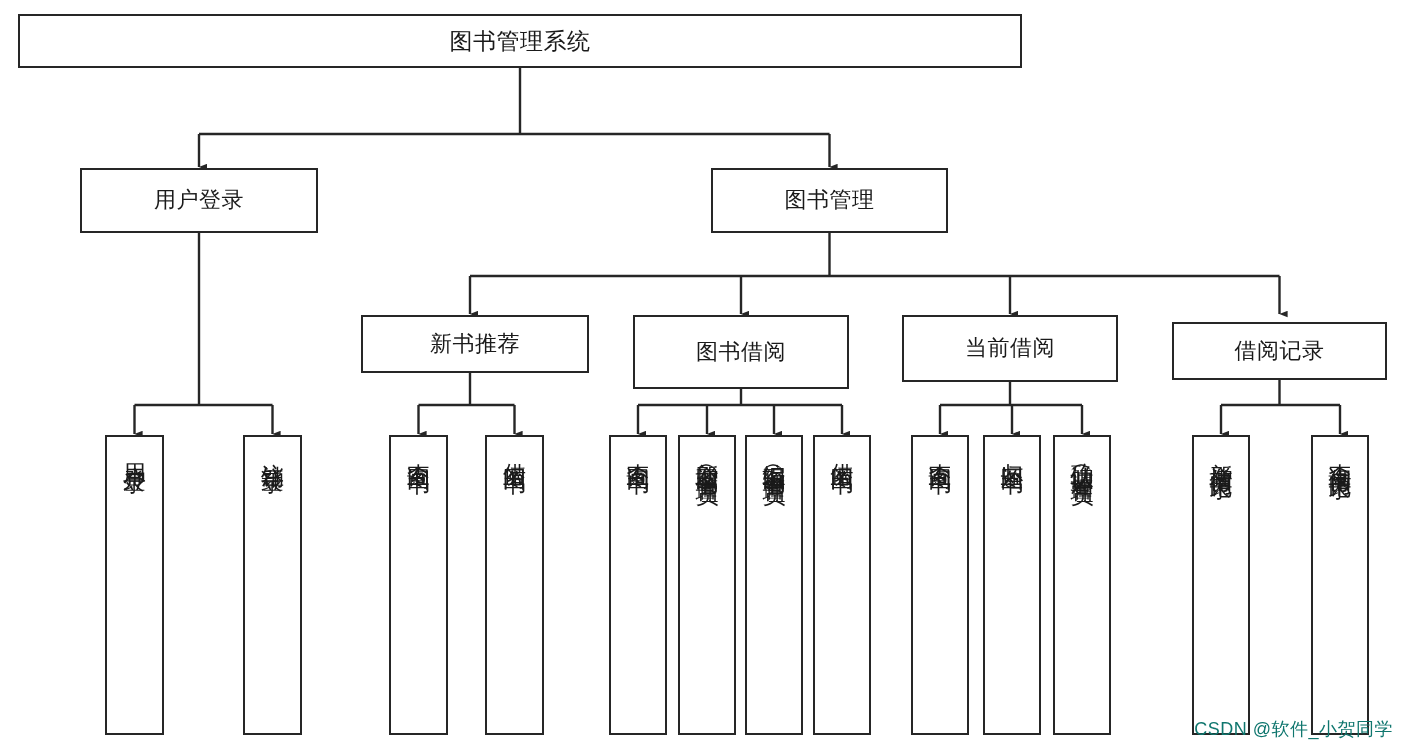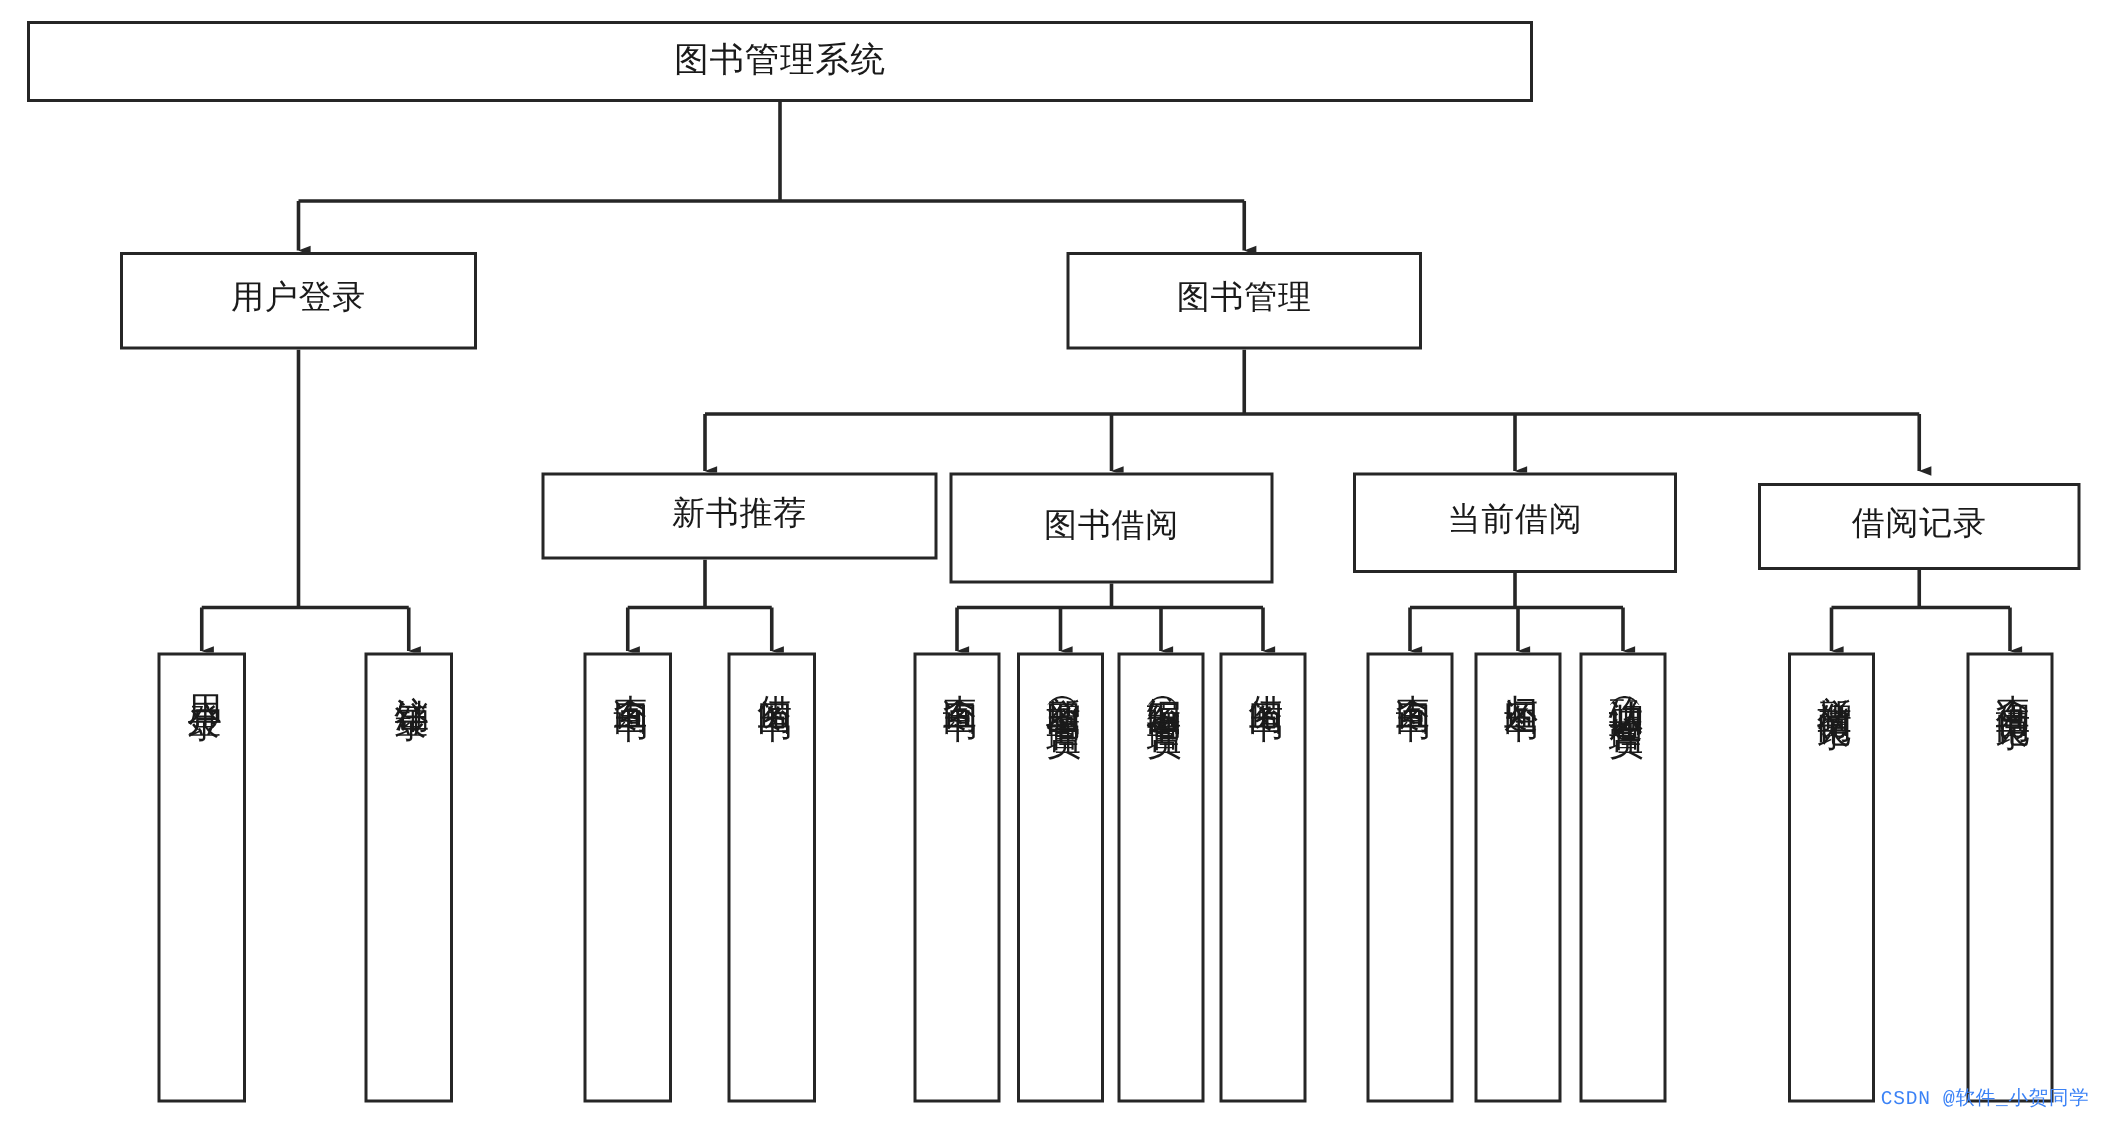--- a/index.html
+++ b/index.html
@@ -5,21 +5,21 @@
   html, body {
     margin: 0;
     padding: 0;
     background: #ffffff;
   }
   #canvas {
     position: relative;
     width: 1405px;
     height: 747px;
     background: #ffffff;
-    font-family: Liberation Mono, monospace;
+    font-family: Liberation Sans, sans-serif;
     overflow: hidden;
   }
   #edges {
     position: absolute;
     left: 0;
     top: 0;
     width: 1405px;
     height: 747px;
   }
   .node {
@@ -52,22 +52,22 @@
     text-orientation: upright;
     font-size: 23px;
     letter-spacing: 3px;
     line-height: 1;
   }
   .node.root .node-label { font-size: 23px; }
   .watermark {
     position: absolute;
     right: 12px;
     bottom: 6px;
-    font-size: 13px;
-    color: #3b82f6;
+    font-size: 18px;
+    color: #0f766e;
     letter-spacing: 0.5px;
     white-space: nowrap;
     user-select: none;
   }
 </style>
 </head>
 <body>
 
 <div id="canvas">
 
@@ -117,21 +117,21 @@
   <div id="nodes-layer">
       <div class="node horizontal root" style="left: 18px; top: 14px; width: 1004px; height: 54px;">
         <span class="node-label">图书管理系统</span>
       </div>
       <div class="node horizontal" style="left: 80px; top: 168px; width: 238px; height: 65px;">
         <span class="node-label">用户登录</span>
       </div>
       <div class="node horizontal" style="left: 711px; top: 168px; width: 237px; height: 65px;">
         <span class="node-label">图书管理</span>
       </div>
-      <div class="node horizontal" style="left: 361px; top: 315px; width: 264px; height: 58px;">
+      <div class="node horizontal" style="left: 361px; top: 315px; width: 228px; height: 58px;">
         <span class="node-label">新书推荐</span>
       </div>
       <div class="node horizontal" style="left: 633px; top: 315px; width: 216px; height: 74px;">
         <span class="node-label">图书借阅</span>
       </div>
       <div class="node horizontal" style="left: 902px; top: 315px; width: 216px; height: 67px;">
         <span class="node-label">当前借阅</span>
       </div>
       <div class="node horizontal" style="left: 1172px; top: 322px; width: 215px; height: 58px;">
         <span class="node-label">借阅记录</span>

